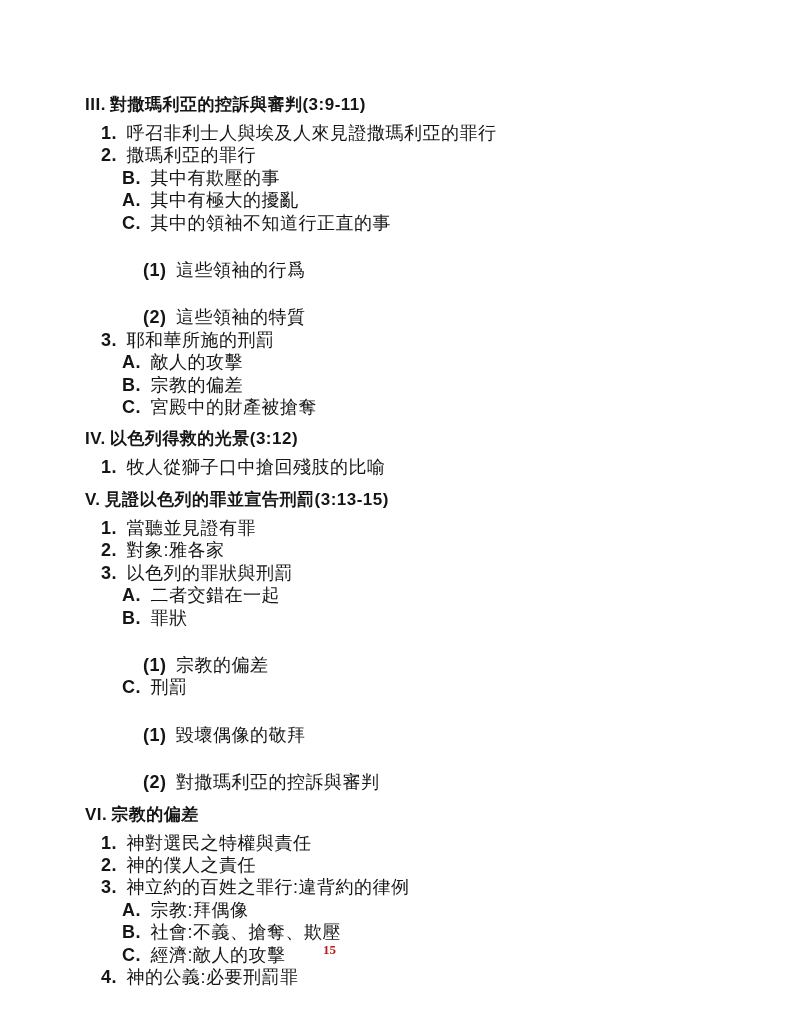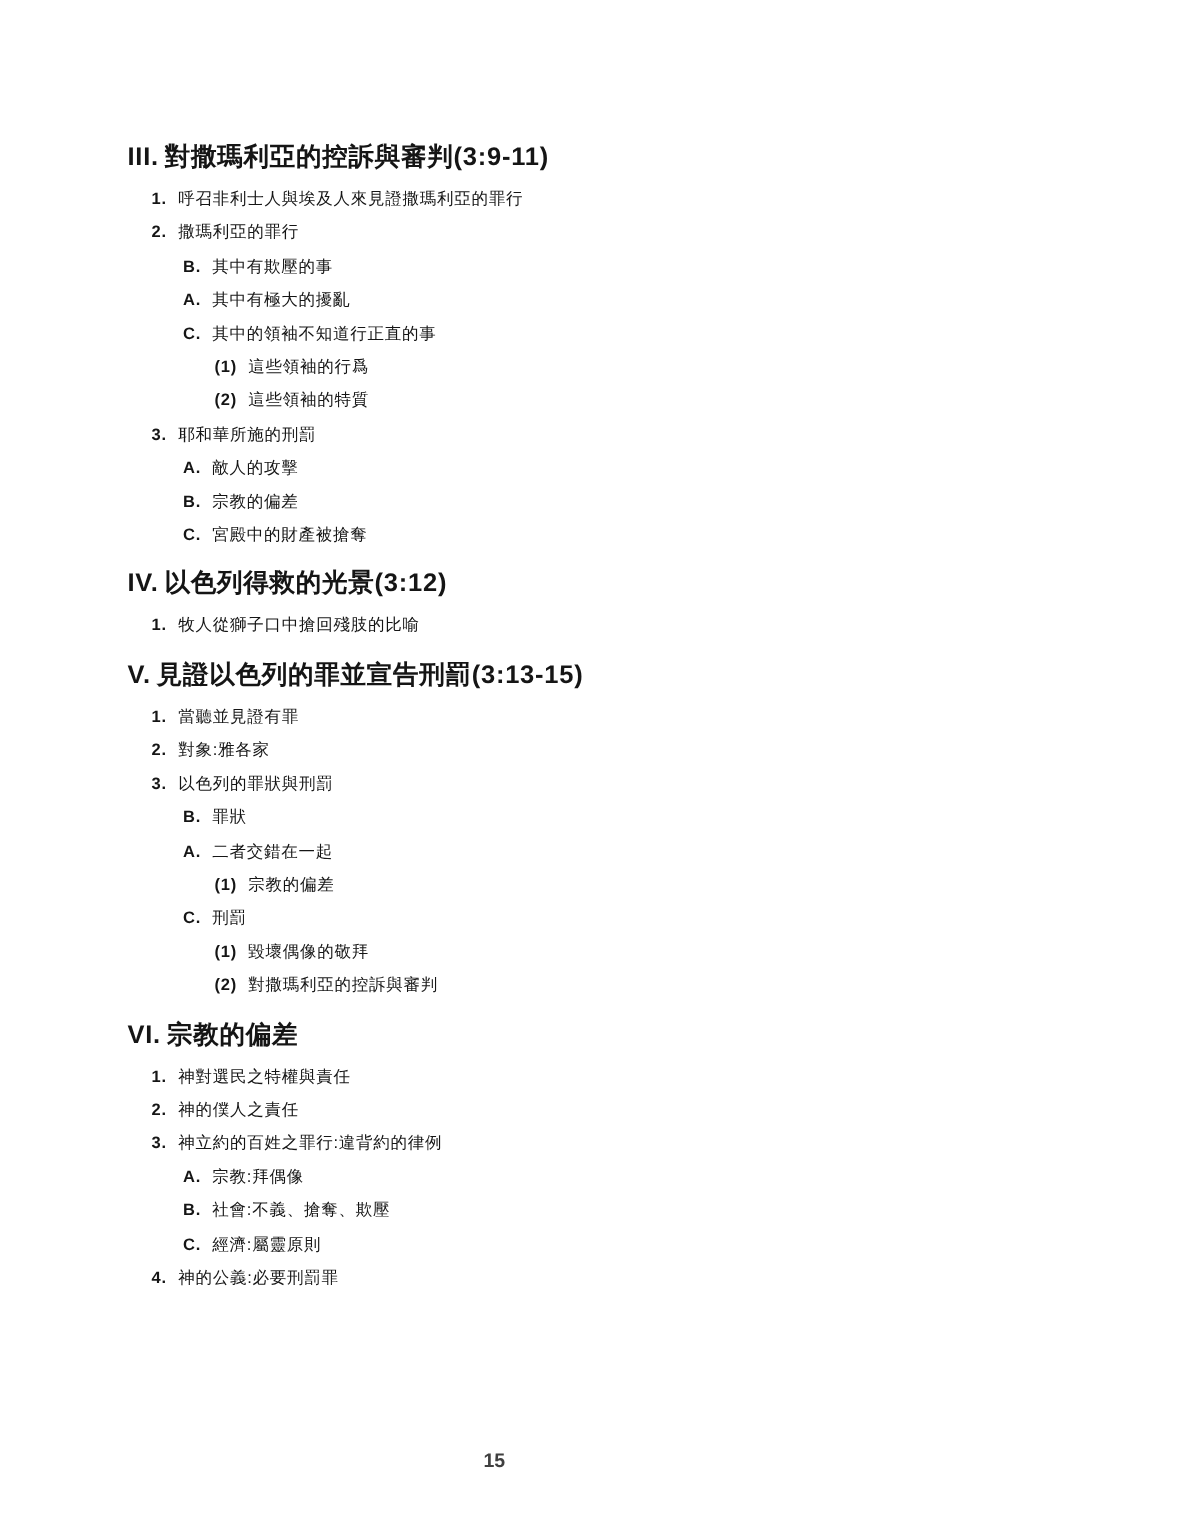--- a/index.html
+++ b/index.html
@@ -29,43 +29,42 @@
     font-weight: bold;
     line-height: 24px;
     margin: 9px 0 5px 0;
     letter-spacing: 0.5px;
     white-space: nowrap;
   }
   .heading .h-label {
     margin-right: 4px;
   }
   .item {
-    font-size: 11px;
+    font-size: 18px;
     line-height: 22.4px;
     white-space: nowrap;
     letter-spacing: 0.5px;
   }
   .item .marker {
     font-weight: bold;
     margin-right: 4px;
   }
   .lvl1 { padding-left: 16px; }
   .lvl2 { padding-left: 37px; }
-  .lvl3 { padding-left: 58px; }
+  .lvl3 { padding-left: 58px; margin-top: 25px; }
   .page-number {
     position: absolute;
     top: 942px;
     left: 0;
     right: 0;
     text-align: center;
-    font-family: Liberation Sans, sans-serif;
+    font-family: Liberation Serif, serif;
     font-weight: bold;
     font-size: 13px;
-    color: #404040;
-    margin-top: 24px;
+    color: #b91c1c;
   }
 </style>
 </head>
 <body>
 
 <div class="page">
   <div class="content">
 
     <div class="heading">
       <span class="h-label">III.</span><span class="h-title">對撒瑪利亞的控訴與審判</span><span class="h-ref">(3:9-11)</span>
@@ -86,34 +85,34 @@
       <span class="h-label">IV.</span><span class="h-title">以色列得救的光景</span><span class="h-ref">(3:12)</span>
     </div>
     <div class="item lvl1"><span class="marker">1.</span> <span class="itext">牧人從獅子口中搶回殘肢的比喻</span></div>
 
     <div class="heading">
       <span class="h-label">V.</span><span class="h-title">見證以色列的罪並宣告刑罰</span><span class="h-ref">(3:13-15)</span>
     </div>
     <div class="item lvl1"><span class="marker">1.</span> <span class="itext">當聽並見證有罪</span></div>
     <div class="item lvl1"><span class="marker">2.</span> <span class="itext">對象:雅各家</span></div>
     <div class="item lvl1"><span class="marker">3.</span> <span class="itext">以色列的罪狀與刑罰</span></div>
+    <div class="item lvl2"><span class="marker">A.</span> <span class="itext">二者交錯在一起</span></div>
     <div class="item lvl2"><span class="marker">B.</span> <span class="itext">罪狀</span></div>
-    <div class="item lvl2"><span class="marker">A.</span> <span class="itext">二者交錯在一起</span></div>
     <div class="item lvl3"><span class="marker">(1)</span> <span class="itext">宗教的偏差</span></div>
     <div class="item lvl2"><span class="marker">C.</span> <span class="itext">刑罰</span></div>
     <div class="item lvl3"><span class="marker">(1)</span> <span class="itext">毀壞偶像的敬拜</span></div>
     <div class="item lvl3"><span class="marker">(2)</span> <span class="itext">對撒瑪利亞的控訴與審判</span></div>
 
     <div class="heading">
       <span class="h-label">VI.</span><span class="h-title">宗教的偏差</span><span class="h-ref"></span>
     </div>
     <div class="item lvl1"><span class="marker">1.</span> <span class="itext">神對選民之特權與責任</span></div>
     <div class="item lvl1"><span class="marker">2.</span> <span class="itext">神的僕人之責任</span></div>
     <div class="item lvl1"><span class="marker">3.</span> <span class="itext">神立約的百姓之罪行:違背約的律例</span></div>
     <div class="item lvl2"><span class="marker">A.</span> <span class="itext">宗教:拜偶像</span></div>
     <div class="item lvl2"><span class="marker">B.</span> <span class="itext">社會:不義、搶奪、欺壓</span></div>
-    <div class="item lvl2"><span class="marker">C.</span> <span class="itext">經濟:屬靈原則</span></div>
+    <div class="item lvl2"><span class="marker">C.</span> <span class="itext">經濟:敵人的攻擊</span></div>
     <div class="item lvl1"><span class="marker">4.</span> <span class="itext">神的公義:必要刑罰罪</span></div>
 
   </div>
 
   <div class="page-number">15</div>
 </div>
 
 </body></html>

